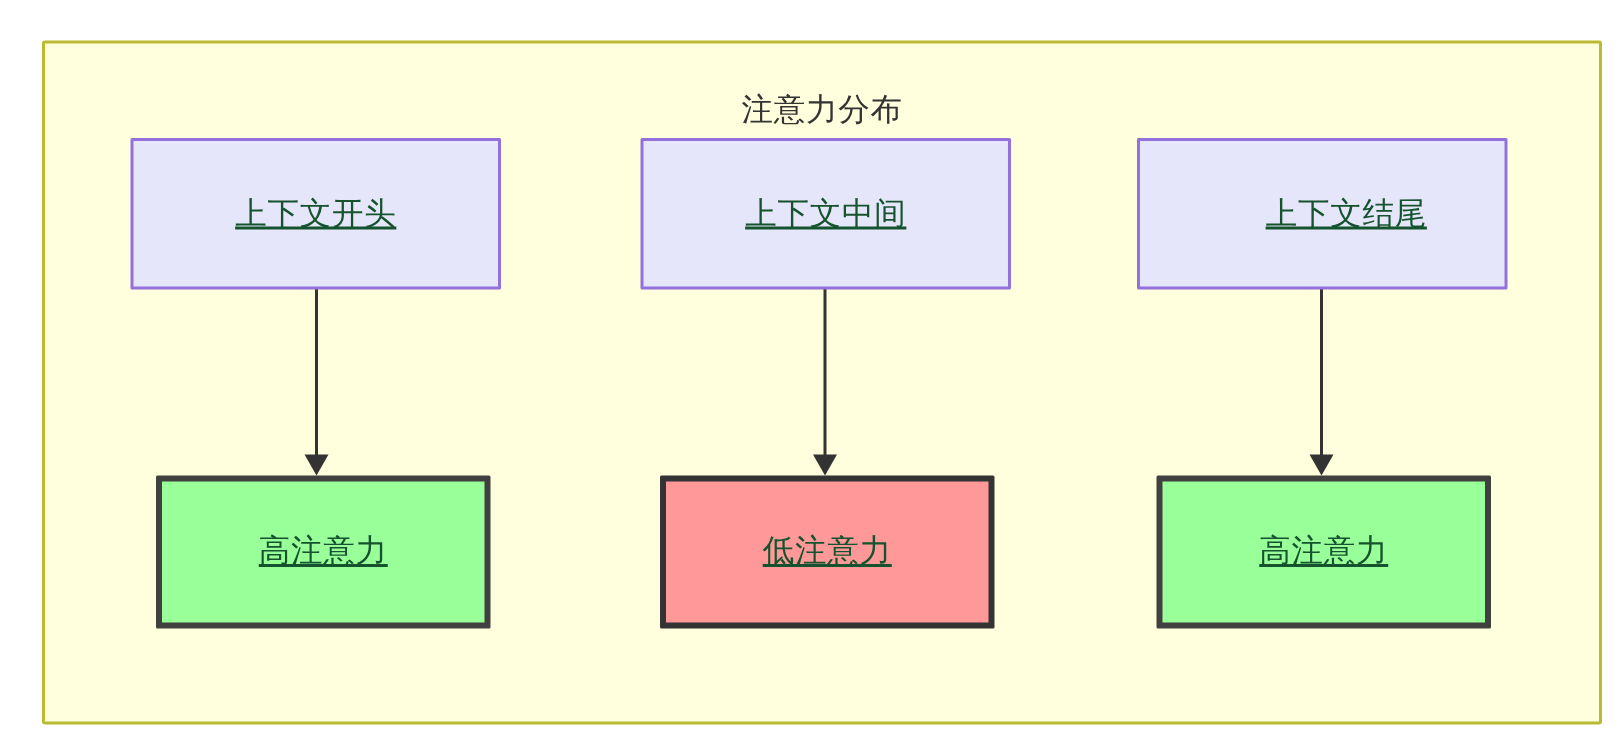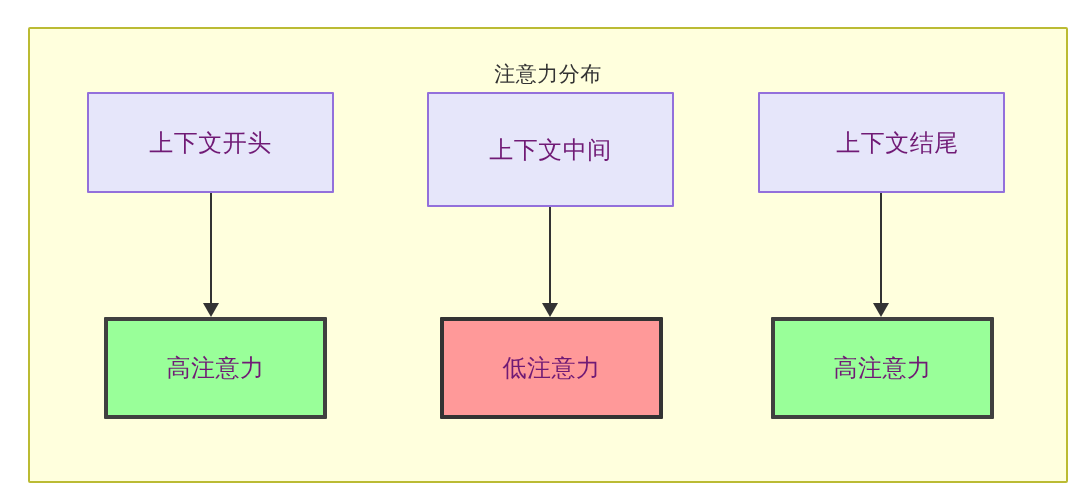--- a/index.html
+++ b/index.html
@@ -49,25 +49,26 @@
   }
 
   
   .node {
     position: absolute;
     box-sizing: border-box;
     display: flex;
     align-items: center;
     justify-content: center;
     text-align: center;
-    color: #701a75;
-    font-size: 24px;
+    color: #14532d;
+    font-size: 21px;
     line-height: 26px;
     letter-spacing: 0.5px;
     white-space: nowrap;
+    text-decoration: underline;
   }
 
   .node.source {
     background: #e6e6fa;
     border: 2px solid #9370db;
     border-radius: 1px;
   }
 
   .node.high {
     background: #99ff99;
@@ -111,19 +112,19 @@
     </g>
     <g>
       <line x1="881" y1="192" x2="881" y2="305" stroke="#333333" stroke-width="2"></line>
       <polygon points="873,303 889,303 881,317" fill="#333333"></polygon>
     </g>
   </svg>
 
   <div class="node source" style="left:87px; top:92px; width:247px; height:101px;">上下文开头</div>
   <div class="node high" style="left:104px; top:317px; width:223px; height:102px;">高注意力</div>
 
-  <div class="node source" style="left:427px; top:92px; width:247px; height:115px;">上下文中间</div>
+  <div class="node source" style="left:427px; top:92px; width:247px; height:101px;">上下文中间</div>
   <div class="node low" style="left:440px; top:317px; width:223px; height:102px;">低注意力</div>
 
   <div class="node source" style="left:758px; top:92px; width:247px; height:101px;padding-left:32px;">上下文结尾</div>
   <div class="node high" style="left:771px; top:317px; width:223px; height:102px;">高注意力</div>
 
 </div>
 
 </body></html>

